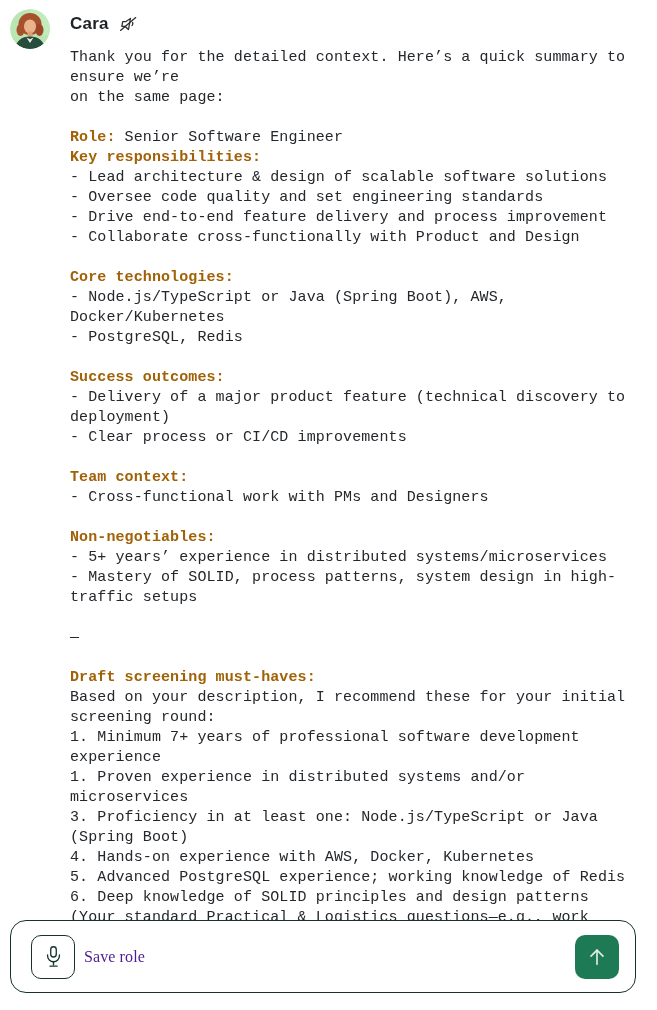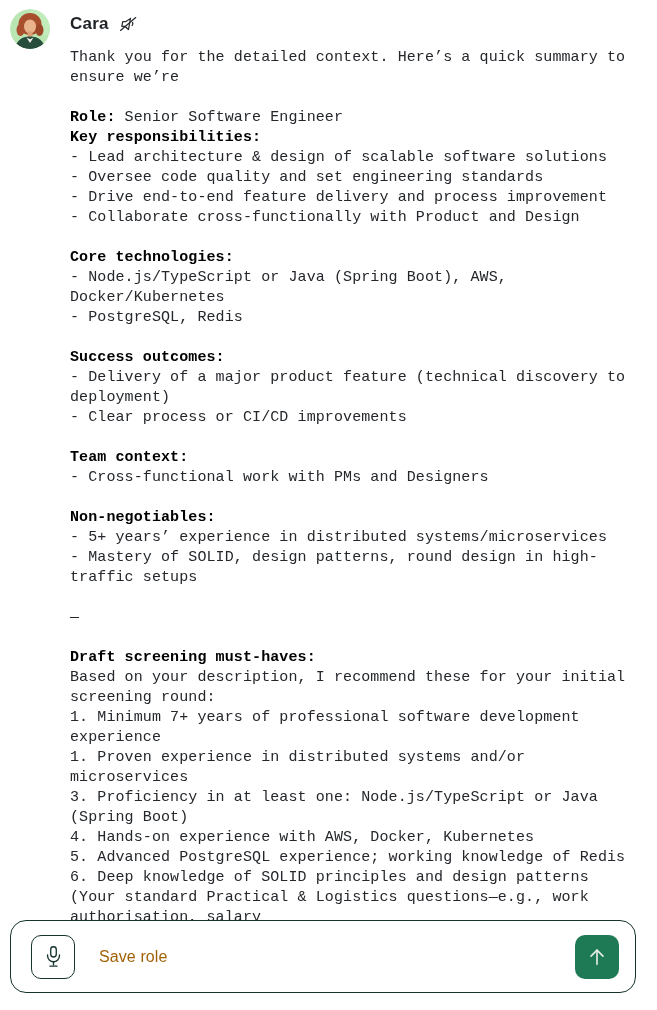--- a/index.html
+++ b/index.html
@@ -20,21 +20,21 @@
     width: 40px; height: 40px; border-radius: 50%; overflow: hidden;
   }
   .content { margin-left: 70px; margin-right: 10px; padding-top: 13px; }
   .name-row { display: flex; align-items: center; gap: 9px; height: 22px; }
   .sender-name { font-size: 17px; font-weight: bold; color: #1f2327; letter-spacing: .2px; }
   .sound-off { display: inline-flex; align-items: center; cursor: pointer; }
 
   .msg-body { margin-top: 13px; font-size: 15px; line-height: 20px; color: #24272b; letter-spacing: .1px; font-family: Liberation Mono, monospace; }
   .para + .para { margin-top: 20px; }
   .line { min-height: 20px; }
-  .bold { font-weight: bold; color: #000000; }
+  .bold { font-weight: bold; color: #a16207; }
 
   
   .composer {
     position: absolute; left: 10px; top: 920px;
     width: 626px; height: 73px;
     background: #ffffff;
     border: 1.5px solid #16332d;
     border-radius: 16px;
     display: flex; align-items: center;
     padding: 0 16px 0 20px;
@@ -42,24 +42,24 @@
   .mic-btn {
     width: 44px; height: 44px; flex: 0 0 auto;
     background: #ffffff;
     border: 1.5px solid #16332d;
     border-radius: 10px;
     display: flex; align-items: center; justify-content: center;
     cursor: pointer; padding: 0;
   }
   .composer-input {
     flex: 1 1 auto;
-    margin-left: 22px; margin-right: 10px;
+    margin-left: 7px; margin-right: 10px;
     border: none; outline: none;
-    font-family: Liberation Sans, sans-serif;
-    font-size: 16px; color: #a16207; letter-spacing: .1px;
+    font-family: Liberation Serif, serif;
+    font-size: 16px; color: #4c1d95; letter-spacing: .1px;
     background: transparent;
   }
   .send-btn {
     width: 44px; height: 44px; flex: 0 0 auto;
     background: #1e7a55;
     border: none; border-radius: 10px;
     display: flex; align-items: center; justify-content: center;
     cursor: pointer; padding: 0;
   }
 </style>
@@ -106,20 +106,21 @@
             <path d="M15.5 8 q1.5 2 0 4" stroke-linecap="round"></path>
           </g>
           <line x1="3" y1="18" x2="22" y2="2" stroke="#2a2d31" stroke-width="1.6" stroke-linecap="round"></line>
         </svg>
       </span>
     </div>
 
     <div class="msg-body">
         <div class="para">
           <div class="line"><span>Thank you for the detailed context. Here’s a quick summary to ensure we’re</span></div>
+          <div class="line"><span>on the same page:</span></div>
         </div>
         <div class="para">
           <div class="line"><span class="bold">Role:</span><span> Senior Software Engineer</span></div>
           <div class="line"><span class="bold">Key responsibilities:</span></div>
           <div class="line"><span>- Lead architecture &amp; design of scalable software solutions</span></div>
           <div class="line"><span>- Oversee code quality and set engineering standards</span></div>
           <div class="line"><span>- Drive end-to-end feature delivery and process improvement</span></div>
           <div class="line"><span>- Collaborate cross-functionally with Product and Design</span></div>
         </div>
         <div class="para">
@@ -132,21 +133,21 @@
           <div class="line"><span>- Delivery of a major product feature (technical discovery to deployment)</span></div>
           <div class="line"><span>- Clear process or CI/CD improvements</span></div>
         </div>
         <div class="para">
           <div class="line"><span class="bold">Team context:</span></div>
           <div class="line"><span>- Cross-functional work with PMs and Designers</span></div>
         </div>
         <div class="para">
           <div class="line"><span class="bold">Non-negotiables:</span></div>
           <div class="line"><span>- 5+ years’ experience in distributed systems/microservices</span></div>
-          <div class="line"><span>- Mastery of SOLID, design patterns, round design in high-traffic setups</span></div>
+          <div class="line"><span>- Mastery of SOLID, process patterns, system design in high-traffic setups</span></div>
         </div>
         <div class="para">
           <div class="line"><span>—</span></div>
         </div>
         <div class="para">
           <div class="line"><span class="bold">Draft screening must-haves:</span></div>
           <div class="line"><span>Based on your description, I recommend these for your initial screening round:</span></div>
           <div class="line"><span>1. Minimum 7+ years of professional software development experience</span></div>
           <div class="line"><span>1. Proven experience in distributed systems and/or microservices</span></div>
           <div class="line"><span>3. Proficiency in at least one: Node.js/TypeScript or Java (Spring Boot)</span></div>

